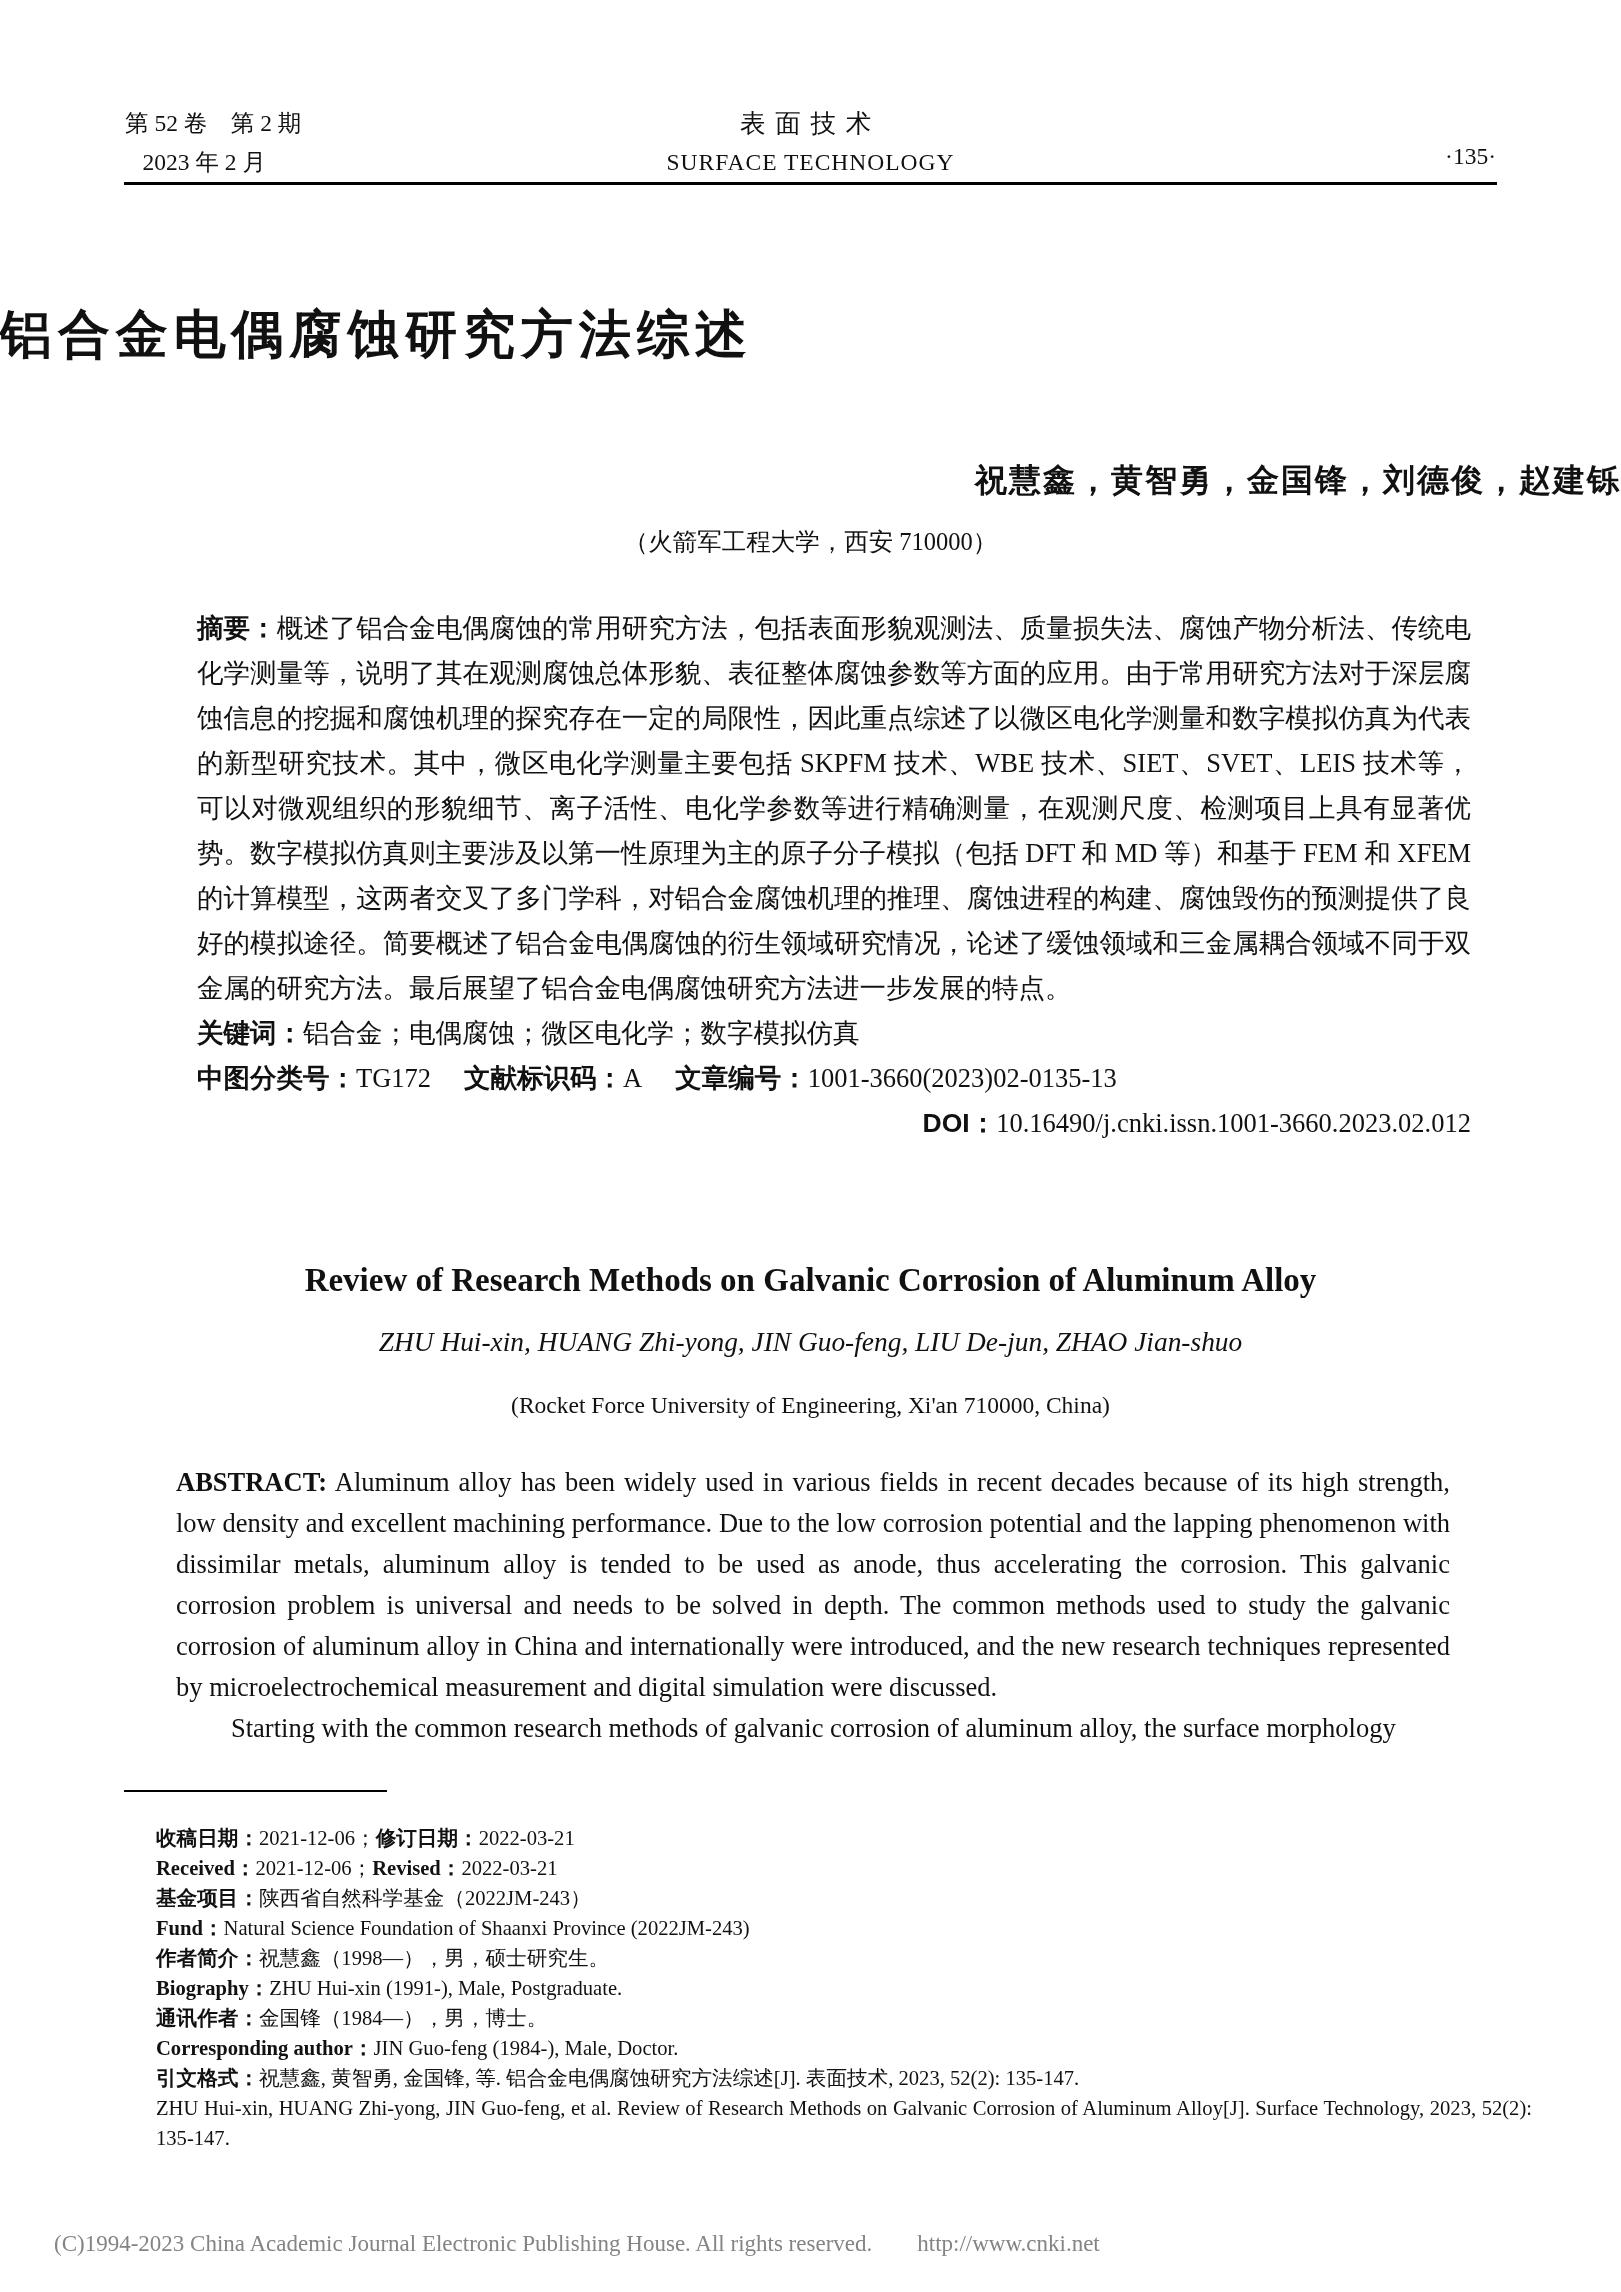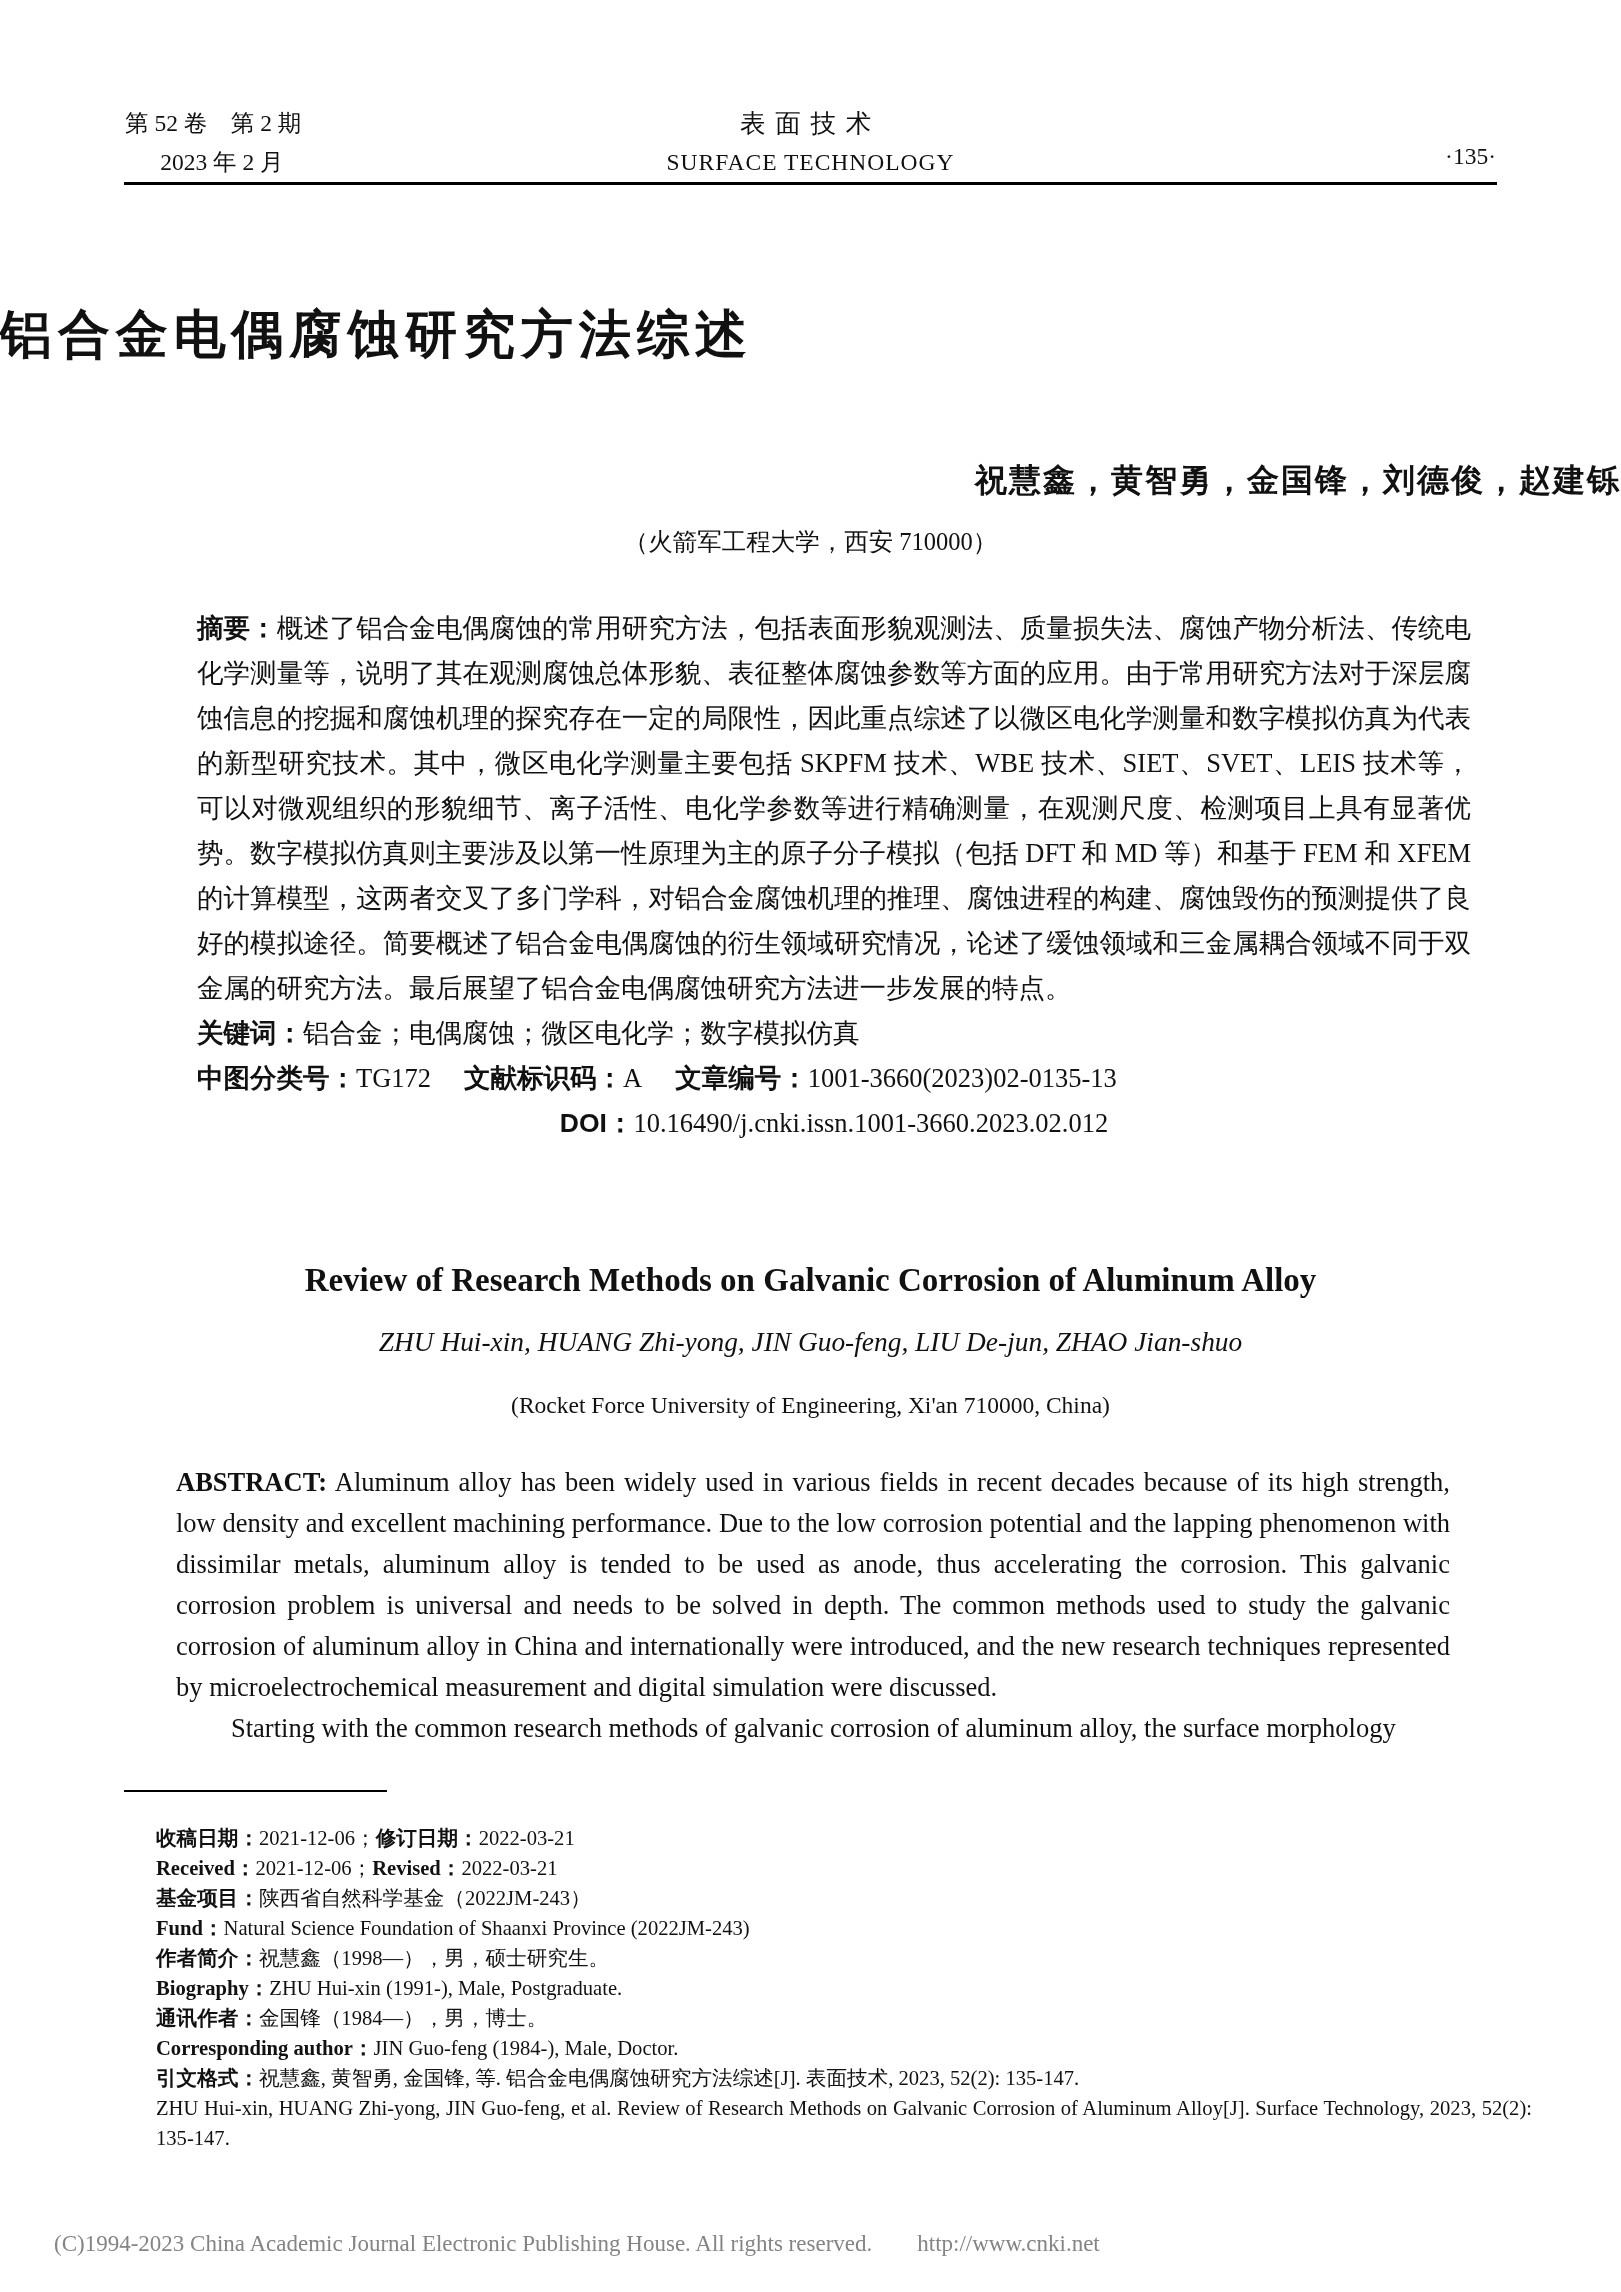--- a/index.html
+++ b/index.html
@@ -6,21 +6,21 @@
   .page {
     position: relative;
     width: 1621px; height: 2293px;
     margin: 0 auto;
     background: #ffffff;
     color: #111111;
     font-family: "Liberation Serif", serif;
     overflow: hidden;
   }
   
-  .hdr-left  { position: absolute; left: 125px; top: 104px; font-size: 23.5px; line-height: 39px; text-align: center; }
+  .hdr-left  { position: absolute; left: 125px; top: 104px; font-size: 23.5px; line-height: 39px; }
   .hdr-left .l2 { padding-left: 17.6px; }
   .hdr-center{ position: absolute; left: 0; right: 0; top: 104px; text-align: center; line-height: 39px; }
   .hdr-cn    { font-size: 25.5px; letter-spacing: 9.8px; }
   .hdr-en    { font-size: 23.5px; letter-spacing: 1px; }
   .hdr-right { position: absolute; right: 125px; top: 143px; font-size: 23.5px; }
   .hdr-rule  { position: absolute; left: 124px; right: 124px; top: 182px; border-top: 3.9px solid #000; }
 
   
   .title-cn {
     position: absolute; left: 0; right: 0; top: 300px;
@@ -40,21 +40,21 @@
   }
 
   
   .cn-block {
     position: absolute; left: 176px; width: 1274px; top: 606px;
     font-size: 26.5px; line-height: 45px; text-align: justify; margin-left: 21px;
   }
   .cn-block p { margin: 0; }
   .cn-label { font-family: "Liberation Sans", sans-serif; font-weight: bold; }
   .meta-line span.gap { display: inline-block; width: 33px; }
-  .doi-line { text-align: center; }
+  .doi-line { text-align: right; }
 
   
   .title-en {
     position: absolute; left: 0; right: 0; top: 1262px;
     text-align: center; font-weight: bold; font-size: 33px;
   }
   .authors-en {
     position: absolute; left: 0; right: 0; top: 1327px;
     text-align: center; font-style: italic; font-size: 27.4px;
   }

